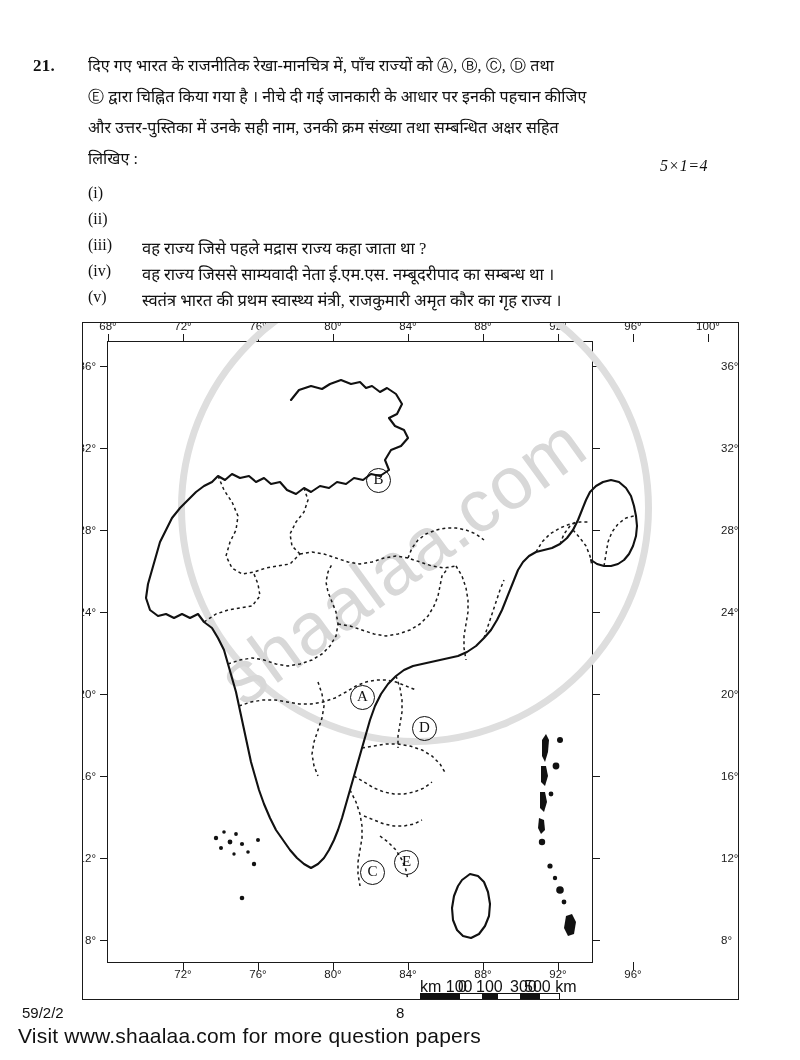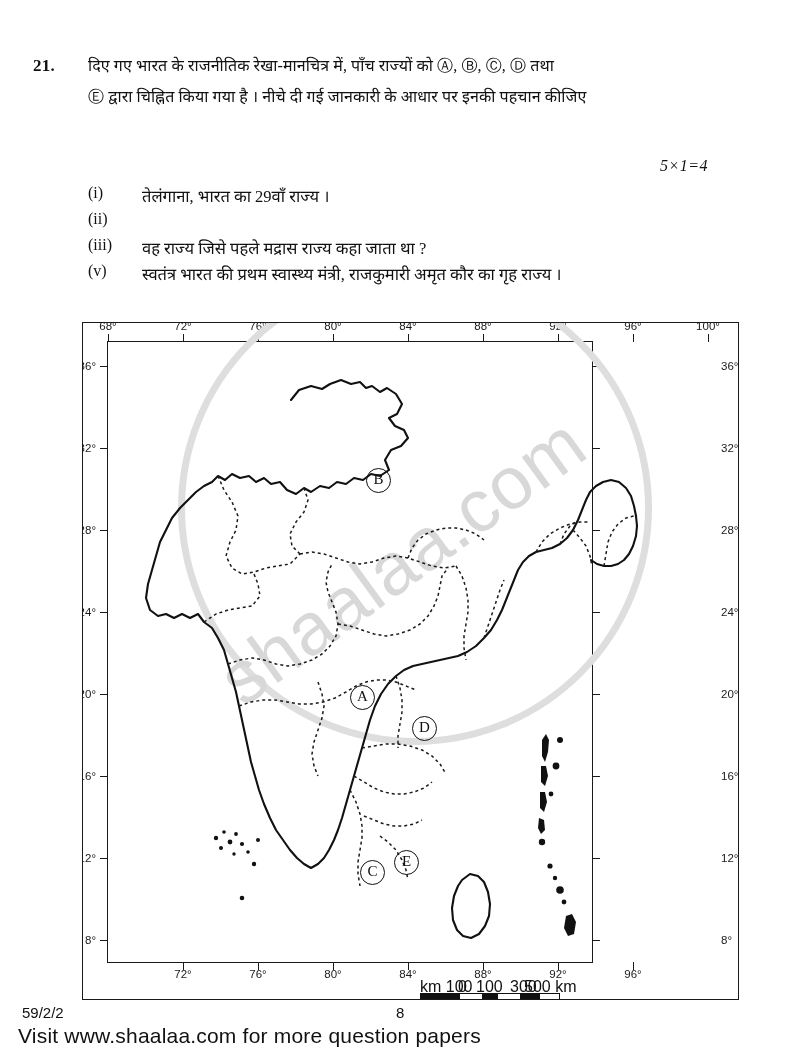--- a/index.html
+++ b/index.html
@@ -225,35 +225,40 @@
   }
 </style>
 </head>
 <body>
 
 <div id="question-block">
   <div id="q-number">21.</div>
   <div id="q-body">
     <div class="q-line">दिए गए भारत के राजनीतिक रेखा-मानचित्र में, पाँच राज्यों को  Ⓐ, Ⓑ, Ⓒ, Ⓓ तथा</div>
     <div class="q-line">Ⓔ द्वारा चिह्नित किया गया है । नीचे दी गई जानकारी के आधार पर इनकी पहचान कीजिए</div>
+    <div class="q-line">और उत्तर-पुस्तिका में उनके सही नाम, उनकी क्रम संख्या तथा सम्बन्धित अक्षर सहित</div>
+    <div class="q-line">लिखिए :</div>
   </div>
   <div id="marks">5×1=4</div>
 </div>
 
 <div id="sub-items">
   <div class="sub-item">
     <span class="sub-num">(i)</span>
-    <span class="sub-text">तेलंगाना, भारत का 29वाँ राज्य ।</span>
   </div>
   <div class="sub-item">
     <span class="sub-num">(ii)</span>
   </div>
   <div class="sub-item">
     <span class="sub-num">(iii)</span>
     <span class="sub-text">वह राज्य जिसे पहले मद्रास राज्य कहा जाता था ?</span>
+  </div>
+  <div class="sub-item">
+    <span class="sub-num">(iv)</span>
+    <span class="sub-text">वह राज्य जिससे साम्यवादी नेता ई.एम.एस. नम्बूदरीपाद का सम्बन्ध था ।</span>
   </div>
   <div class="sub-item">
     <span class="sub-num">(v)</span>
     <span class="sub-text">स्वतंत्र भारत की प्रथम स्वास्थ्य मंत्री, राजकुमारी अमृत कौर का गृह राज्य ।</span>
   </div>
 </div>
 
 <div id="map-frame">
 
   <div id="watermark">

